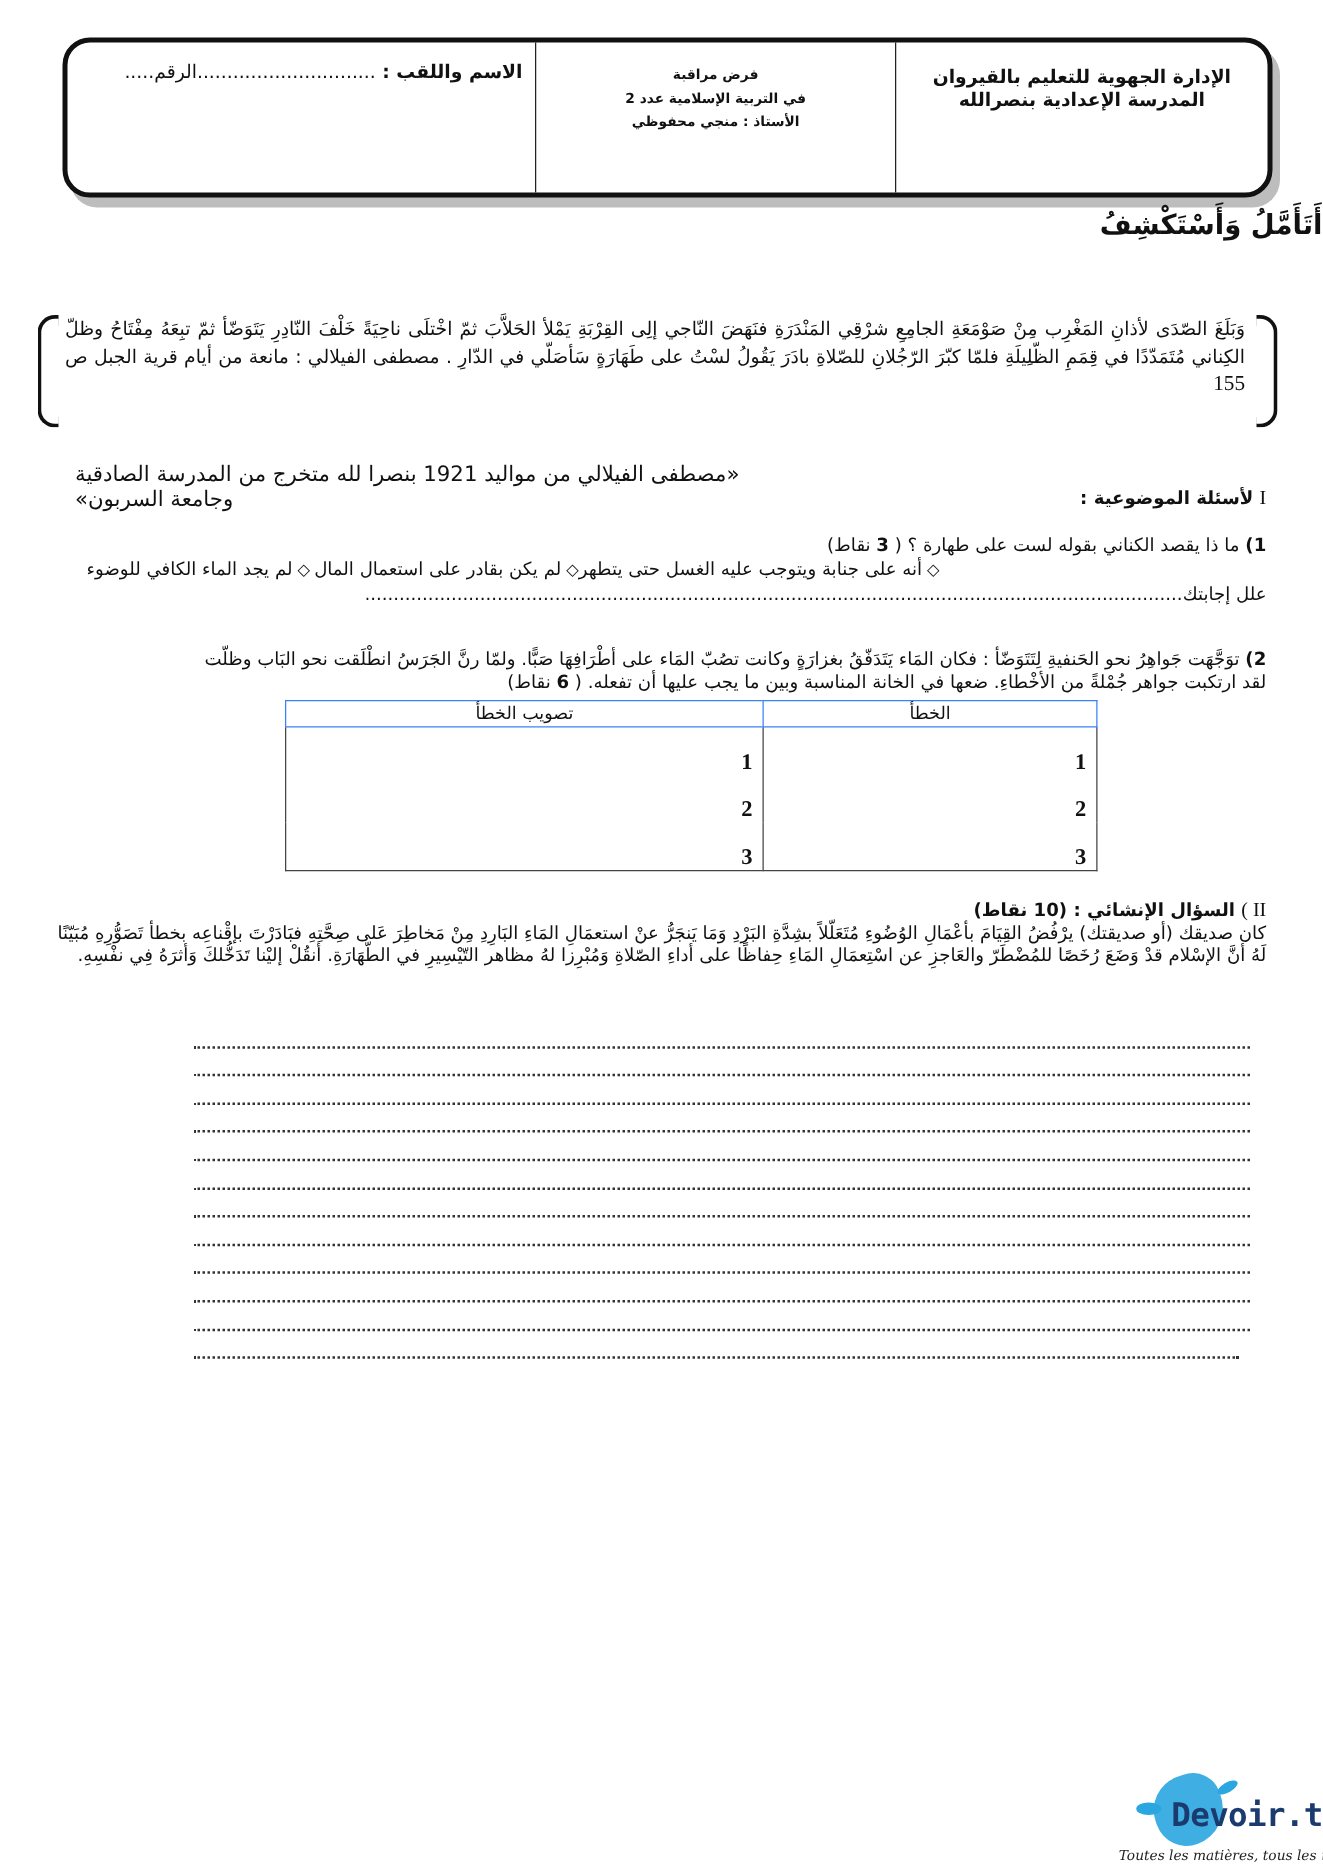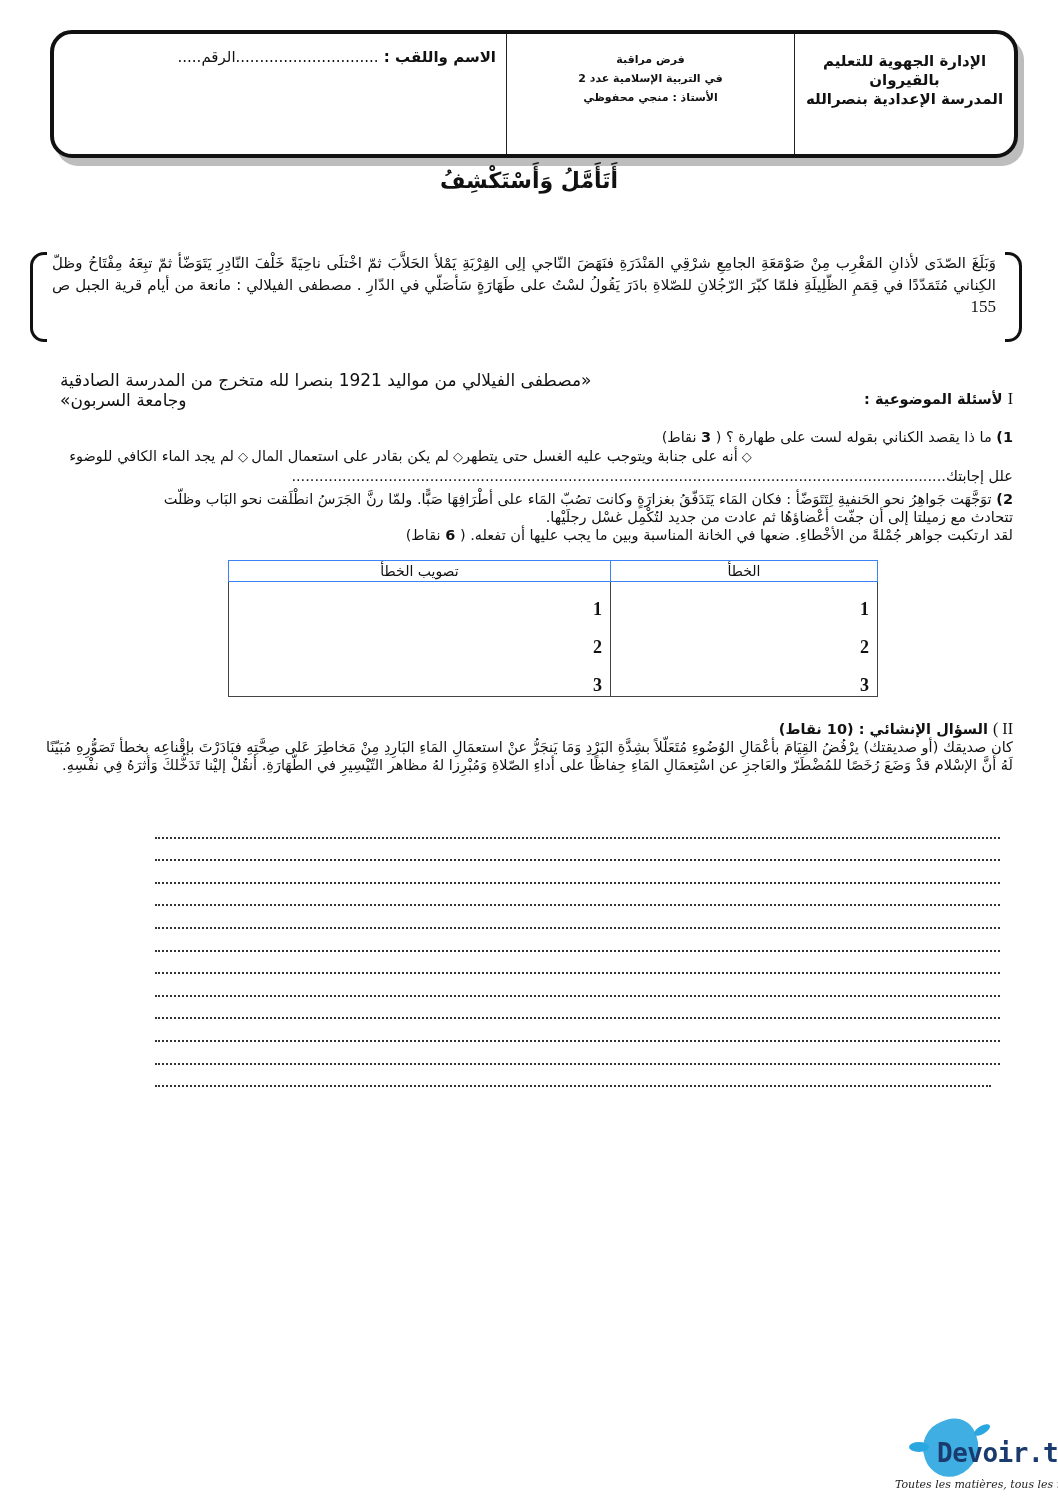--- a/index.html
+++ b/index.html
@@ -6,27 +6,27 @@
   body { width: 1058px; height: 1497px; position: relative; overflow: hidden;
          font-family: "DejaVu Sans", sans-serif; color: #111; }
 
   
   .header-box { position: absolute; left: 50px; top: 30px; width: 960px; height: 120px;
     border: 4px solid #111; border-radius: 22px; box-shadow: 6px 8px 0 #bdbdbd;
     display: flex; flex-direction: row-reverse; background: #fff; }
   .hcell { border-left: 1.5px solid #222; box-sizing: border-box; padding: 1px 10px;
     font-weight: bold; font-size: 15px; line-height: 19px; direction: rtl; }
   .hcell:last-child { border-left: none; }
-  .hcell.admin { width: 220px; text-align: center; padding-top: 18px; }
+  .hcell.admin { width: 298px; text-align: center; padding-top: 18px; }
   .hcell.exam { width: 288px; text-align: center; padding-top: 16px; font-size: 11px; }
   .hcell.student { flex: 1; text-align: right; padding-top: 14px; }
   .hcell.student .row2 { display: flex; flex-direction: row-reverse; justify-content: space-between; padding-left: 18px; }
   .dots { font-weight: normal; letter-spacing: 0.5px; }
 
-  .section-title { position: absolute; top: 168px; left: 0; width: 1058px; text-align: center;
+  .section-title { position: absolute; top: 168px; left: 0; width: 1058px; 
     font-size: 22px; font-weight: bold; direction: rtl; }
 
   
   .passage { position: absolute; left: 22px; top: 252px; width: 1000px; height: 84px; }
   .bracket { position: absolute; top: 0; width: 14px; height: 84px; border: 3px solid #111; }
   .bracket.left { left: 8px; border-right: none; border-radius: 14px 0 0 14px; }
   .bracket.right { right: 0; border-left: none; border-radius: 0 14px 14px 0; }
   .passage-text { position: absolute; left: 30px; right: 26px; top: 0; direction: rtl; text-align: justify;
     font-size: 15px; line-height: 22px; font-family: "DejaVu Sans", sans-serif; }
   .page-ref { font-family: "Liberation Serif", serif; font-size: 17px; }
@@ -121,26 +121,25 @@
   </div>
   <div class="opt o3">
     <span class="diamond">◇</span><span>أنه على جنابة ويتوجب عليه الغسل حتى يتطهر</span>
   </div>
 </div>
 
 <div class="q" style="top:467px; white-space:nowrap; overflow:hidden; width:720px;">
   <span>علل إجابتك</span><span class="dots">............................................................................................................................................................................................................................................</span>
 </div>
 
-<div class="q" style="top:490px;">
+<div class="q" style="top:519px;">
   <div>
     <span class="bold">2)</span>
     <span>توَجَّهَت جَواهِرُ  نحو الحَنفيةِ لِتَتَوَضّأ : فكان المَاء يَتَدَفّقُ بغزارَةٍ وكانت تصُبّ المَاء على أطْرَافِهَا صَبًّا. ولمّا رنَّ الجَرَسُ انطْلَقت نحو البَاب وظلّت</span>
   </div>
-  <div>تتحادث مع زميلتا إلى أن  جفّت أعْضاؤهُا ثم عادت من جديد لتُكْمِل غسْل رجلَيْها.</div>
   <div>
     <span>لقد ارتكبت جواهر جُمْلةً من الأخْطاءِ. ضعها في الخانة المناسبة وبين ما يجب عليها أن تفعله. (</span>
     <span class="bold">6</span>
     <span>نقاط)</span>
   </div>
 </div>
 
 <table class="err-table">
   <thead>
     <tr>

